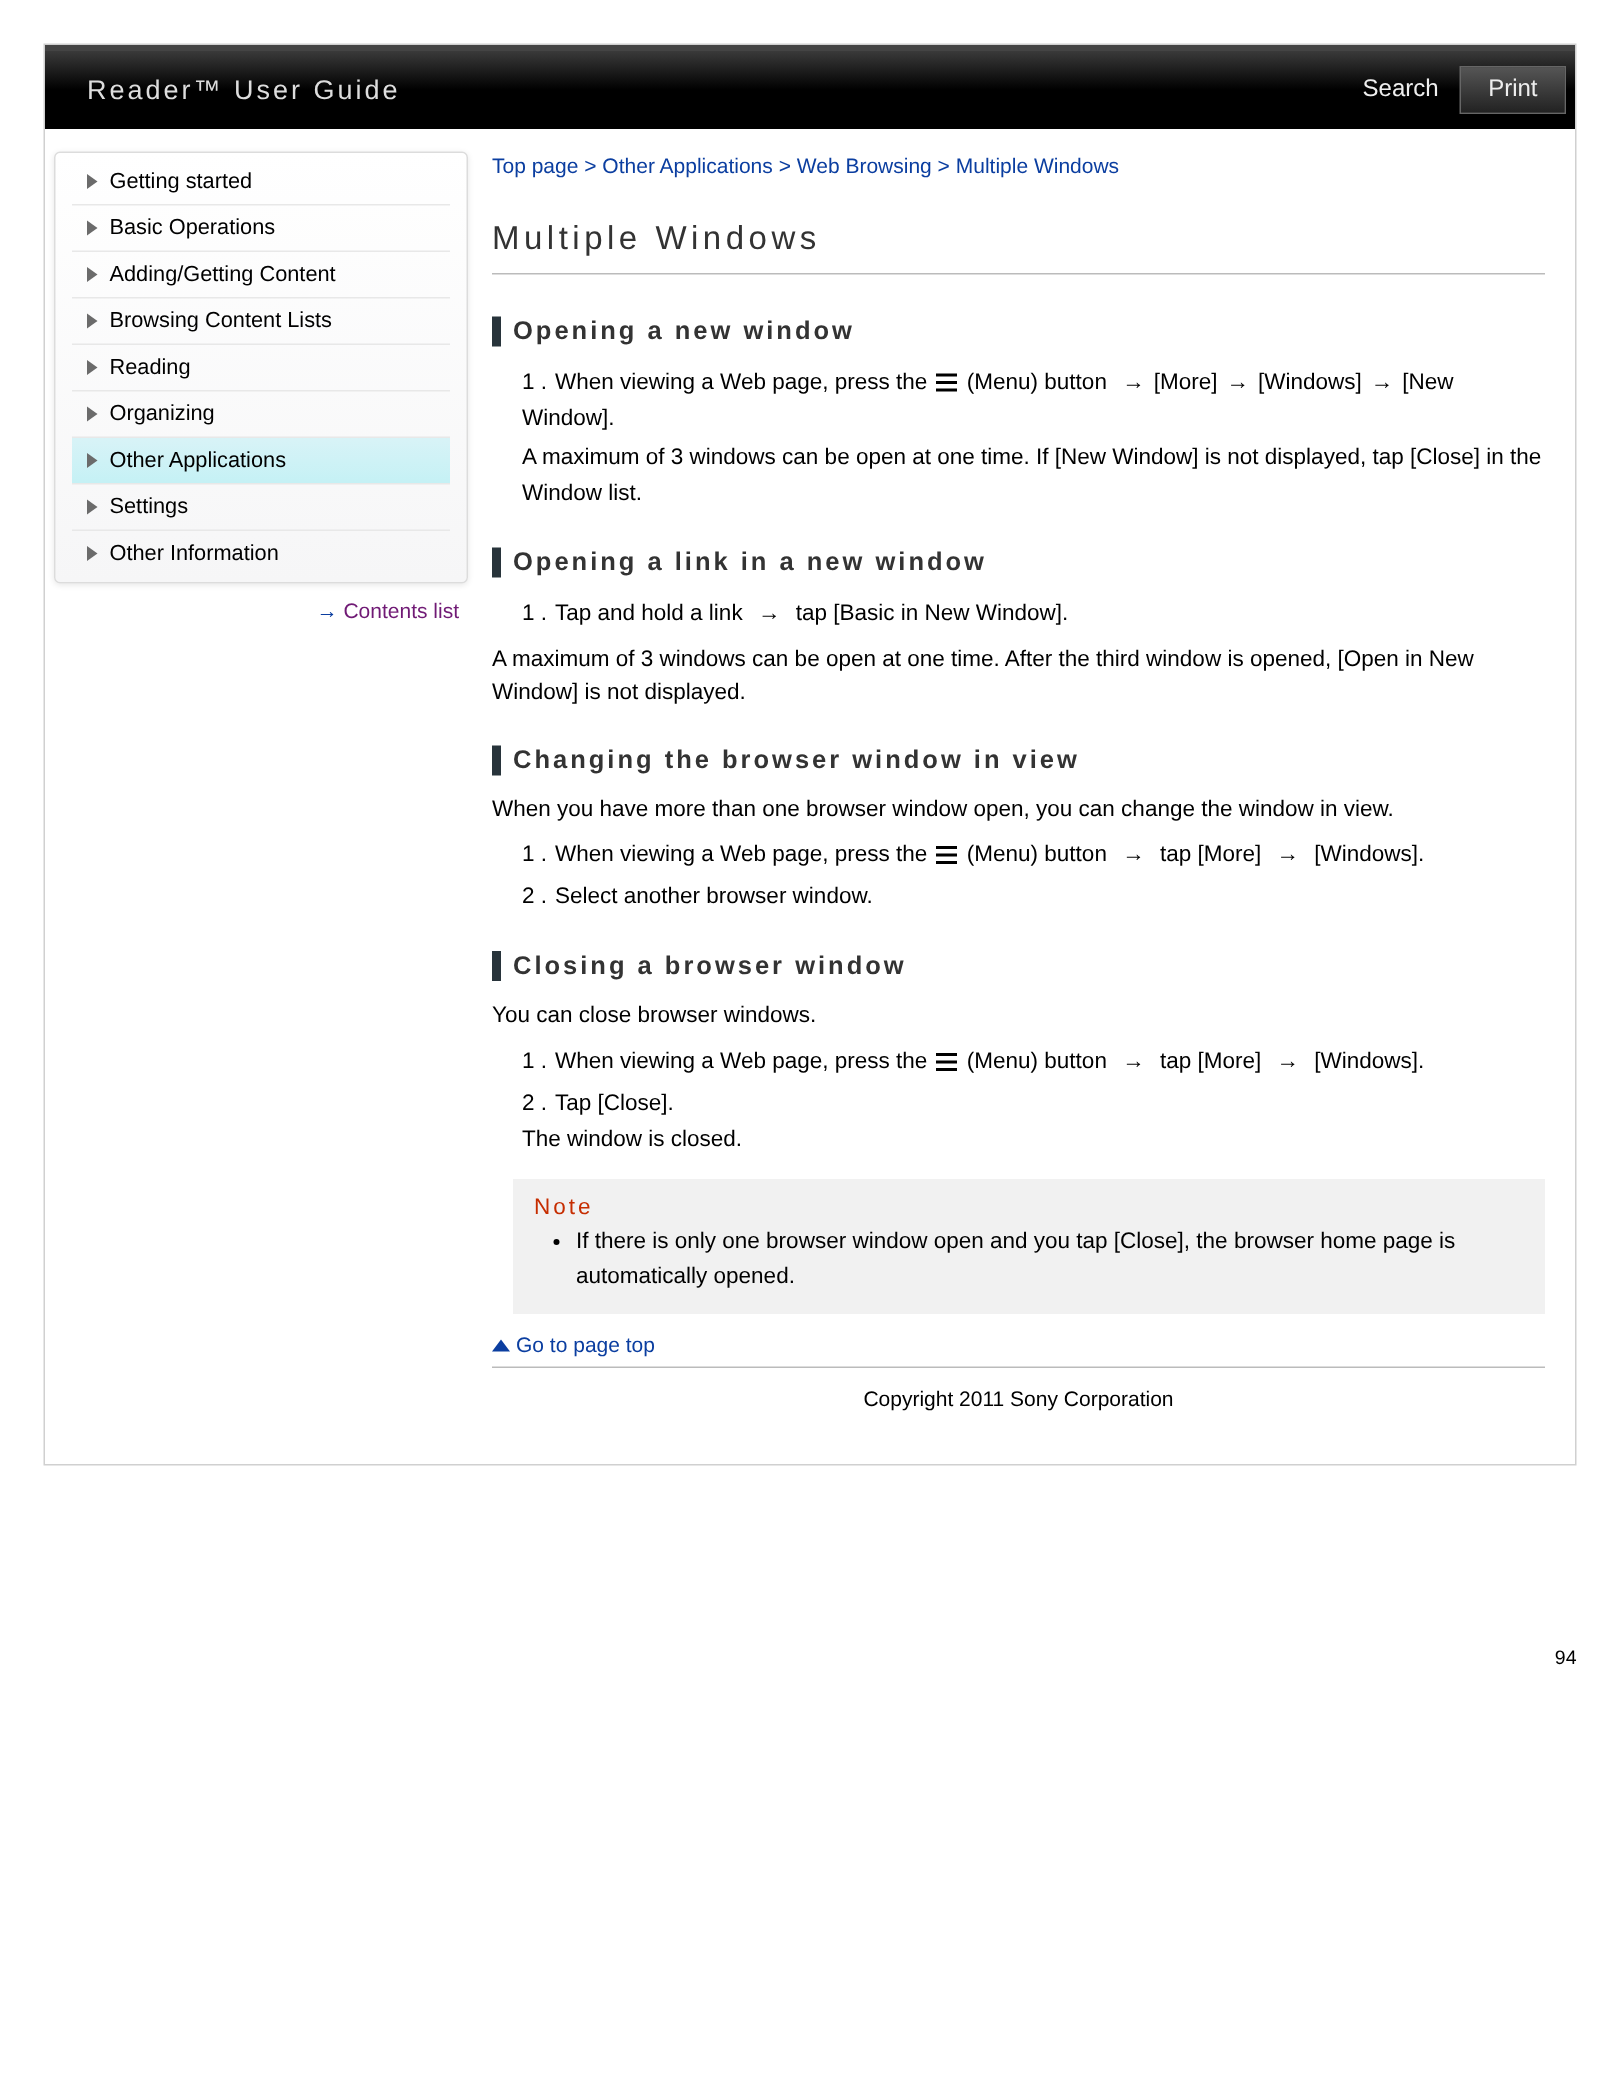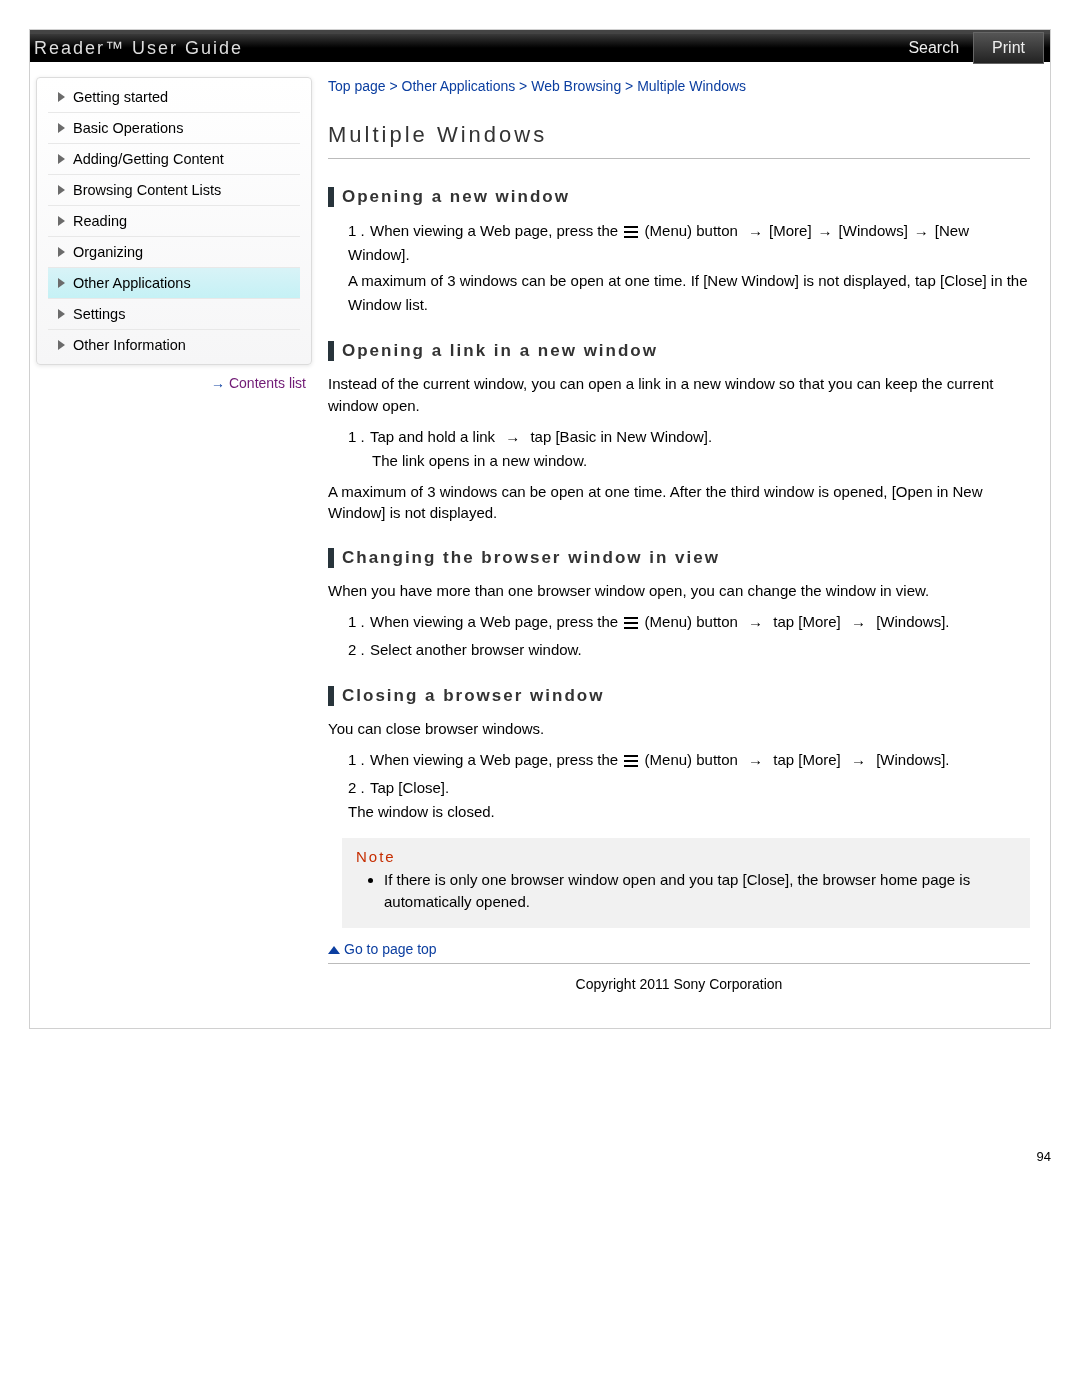--- a/index.html
+++ b/index.html
@@ -1,23 +1,23 @@
 <!DOCTYPE html>
 <html><head>
 <meta charset="utf-8">
 <style>
   * { margin: 0; padding: 0; box-sizing: border-box; }
   body { font-family: Arial, Helvetica, sans-serif; font-size: 15px; background: #fff; color: #000; }
   .page { width: 1080px; margin: 0 auto; padding: 29px; }
   .inner { border: 1px solid #d0d0d0; }
 
   
-  .header { height: 32px; background: linear-gradient(to bottom,#3a3a3a 0%,#000 50%,#000 100%);
+  .header { height: 56px; background: linear-gradient(to bottom,#3a3a3a 0%,#000 50%,#000 100%);
             border-top:4px solid #444; display:flex; align-items:center; justify-content:space-between;
-            padding: 0 0 0 4px; color:#e8e8e8;text-align:right; }
+            padding: 0 0 0 28px; color:#e8e8e8;text-align:right; }
   .header-title { font-size:18px; letter-spacing:2px; font-weight:400; color:#ddd; }
   .header-right { display:flex; align-items:center; height:100%; }
   .btn-search { color:#eee; font-size:16px; padding:0 14px; cursor:pointer; }
   .btn-print { color:#eee; font-size:16px; padding:0 18px; height:32px; margin-right:6px;
                border:1px solid #666; display:flex; align-items:center; cursor:pointer;
                background: linear-gradient(to bottom,#555,#222); }
 
   .body-row { display:flex; }
   .leftcol { width:282px; padding:15px 0 0 6px; }
   .maincol { flex:1; padding: 16px 20px 24px 16px; }
@@ -138,25 +138,23 @@
             <span class="num">1 .</span><span>When viewing a Web page, press the </span><span class="menu-icon"><svg width="18" height="14">
                   <line x1="2" y1="2" x2="16" y2="2" stroke="#000" stroke-width="2"></line>
                   <line x1="2" y1="7" x2="16" y2="7" stroke="#000" stroke-width="2"></line>
                   <line x1="2" y1="12" x2="16" y2="12" stroke="#000" stroke-width="2"></line>
                 </svg></span><span> (Menu) button </span><span class="rarr">→</span><span>[More]</span><span class="rarr">→</span><span>[Windows]</span><span class="rarr">→</span><span>[New Window].</span>
             <div class="" style="margin-top:2px;">A maximum of 3 windows can be open at one time. If [New Window] is not displayed, tap [Close] in the Window list.</div>
           </li>
         </ol>
 
         <h2 class="section">Opening a link in a new window</h2>
-        <p class="para">Instead of the current window, you can open a link in a new window so that you can keep the current window open.</p>
         <ol class="steps">
           <li>
             <span class="num">1 .</span><span>Tap and hold a link </span><span class="rarr">→</span><span> tap [Basic in New Window].</span>
-            <div class="" style="padding-left:24px;">The link opens in a new window.</div>
           </li>
         </ol>
         <p class="para">A maximum of 3 windows can be open at one time. After the third window is opened, [Open in New Window] is not displayed.</p>
 
         <h2 class="section">Changing the browser window in view</h2>
         <p class="para">When you have more than one browser window open, you can change the window in view.</p>
         <ol class="steps">
           <li>
             <span class="num">1 .</span><span>When viewing a Web page, press the </span><span class="menu-icon"><svg width="18" height="14">
                   <line x1="2" y1="2" x2="16" y2="2" stroke="#000" stroke-width="2"></line>

